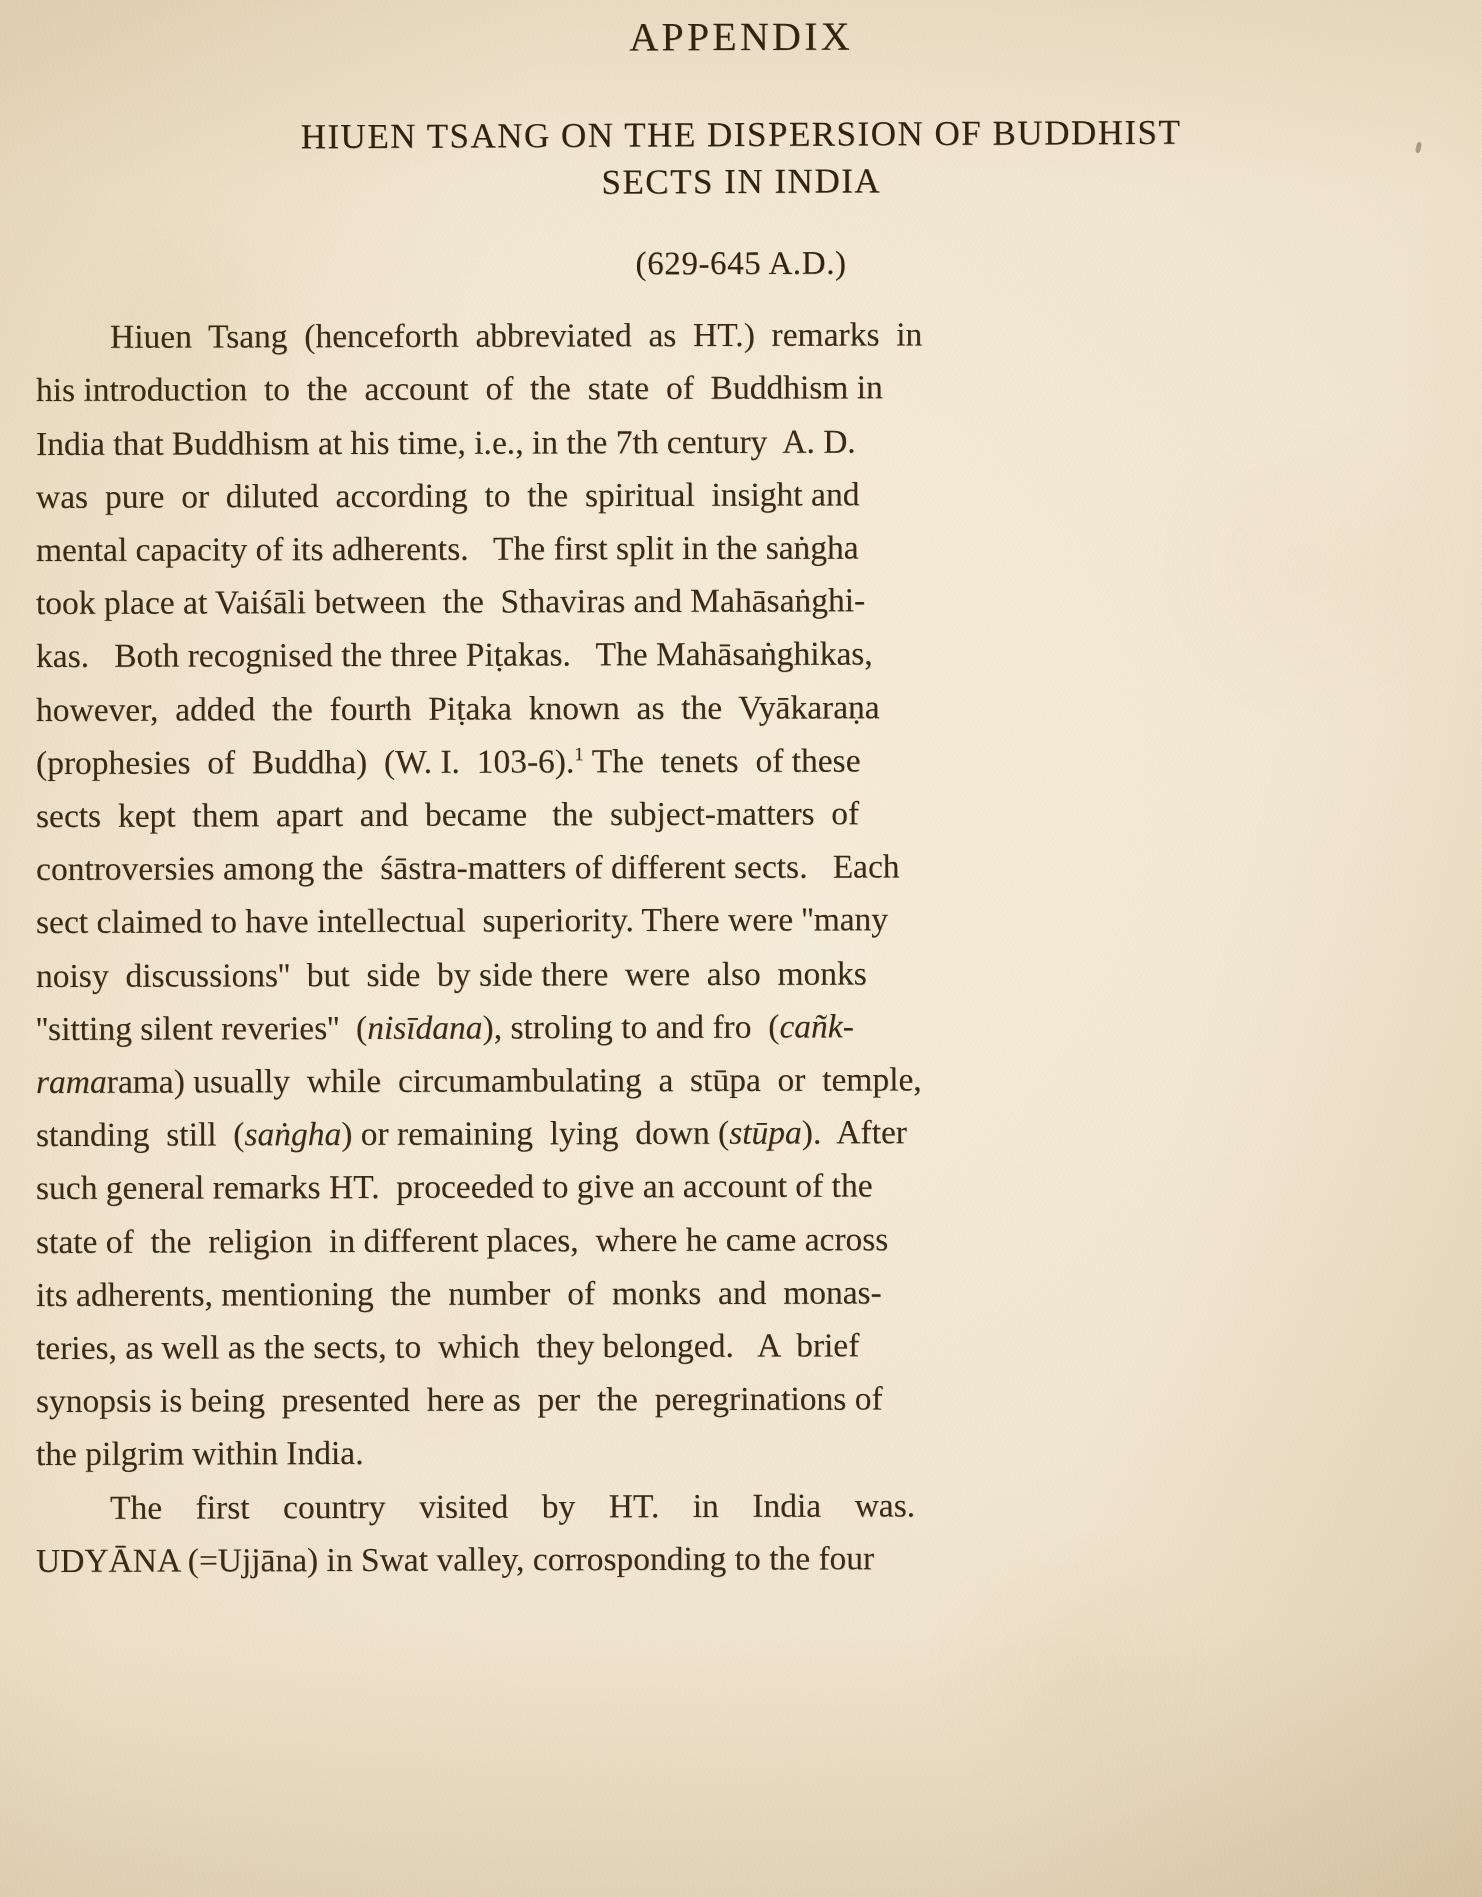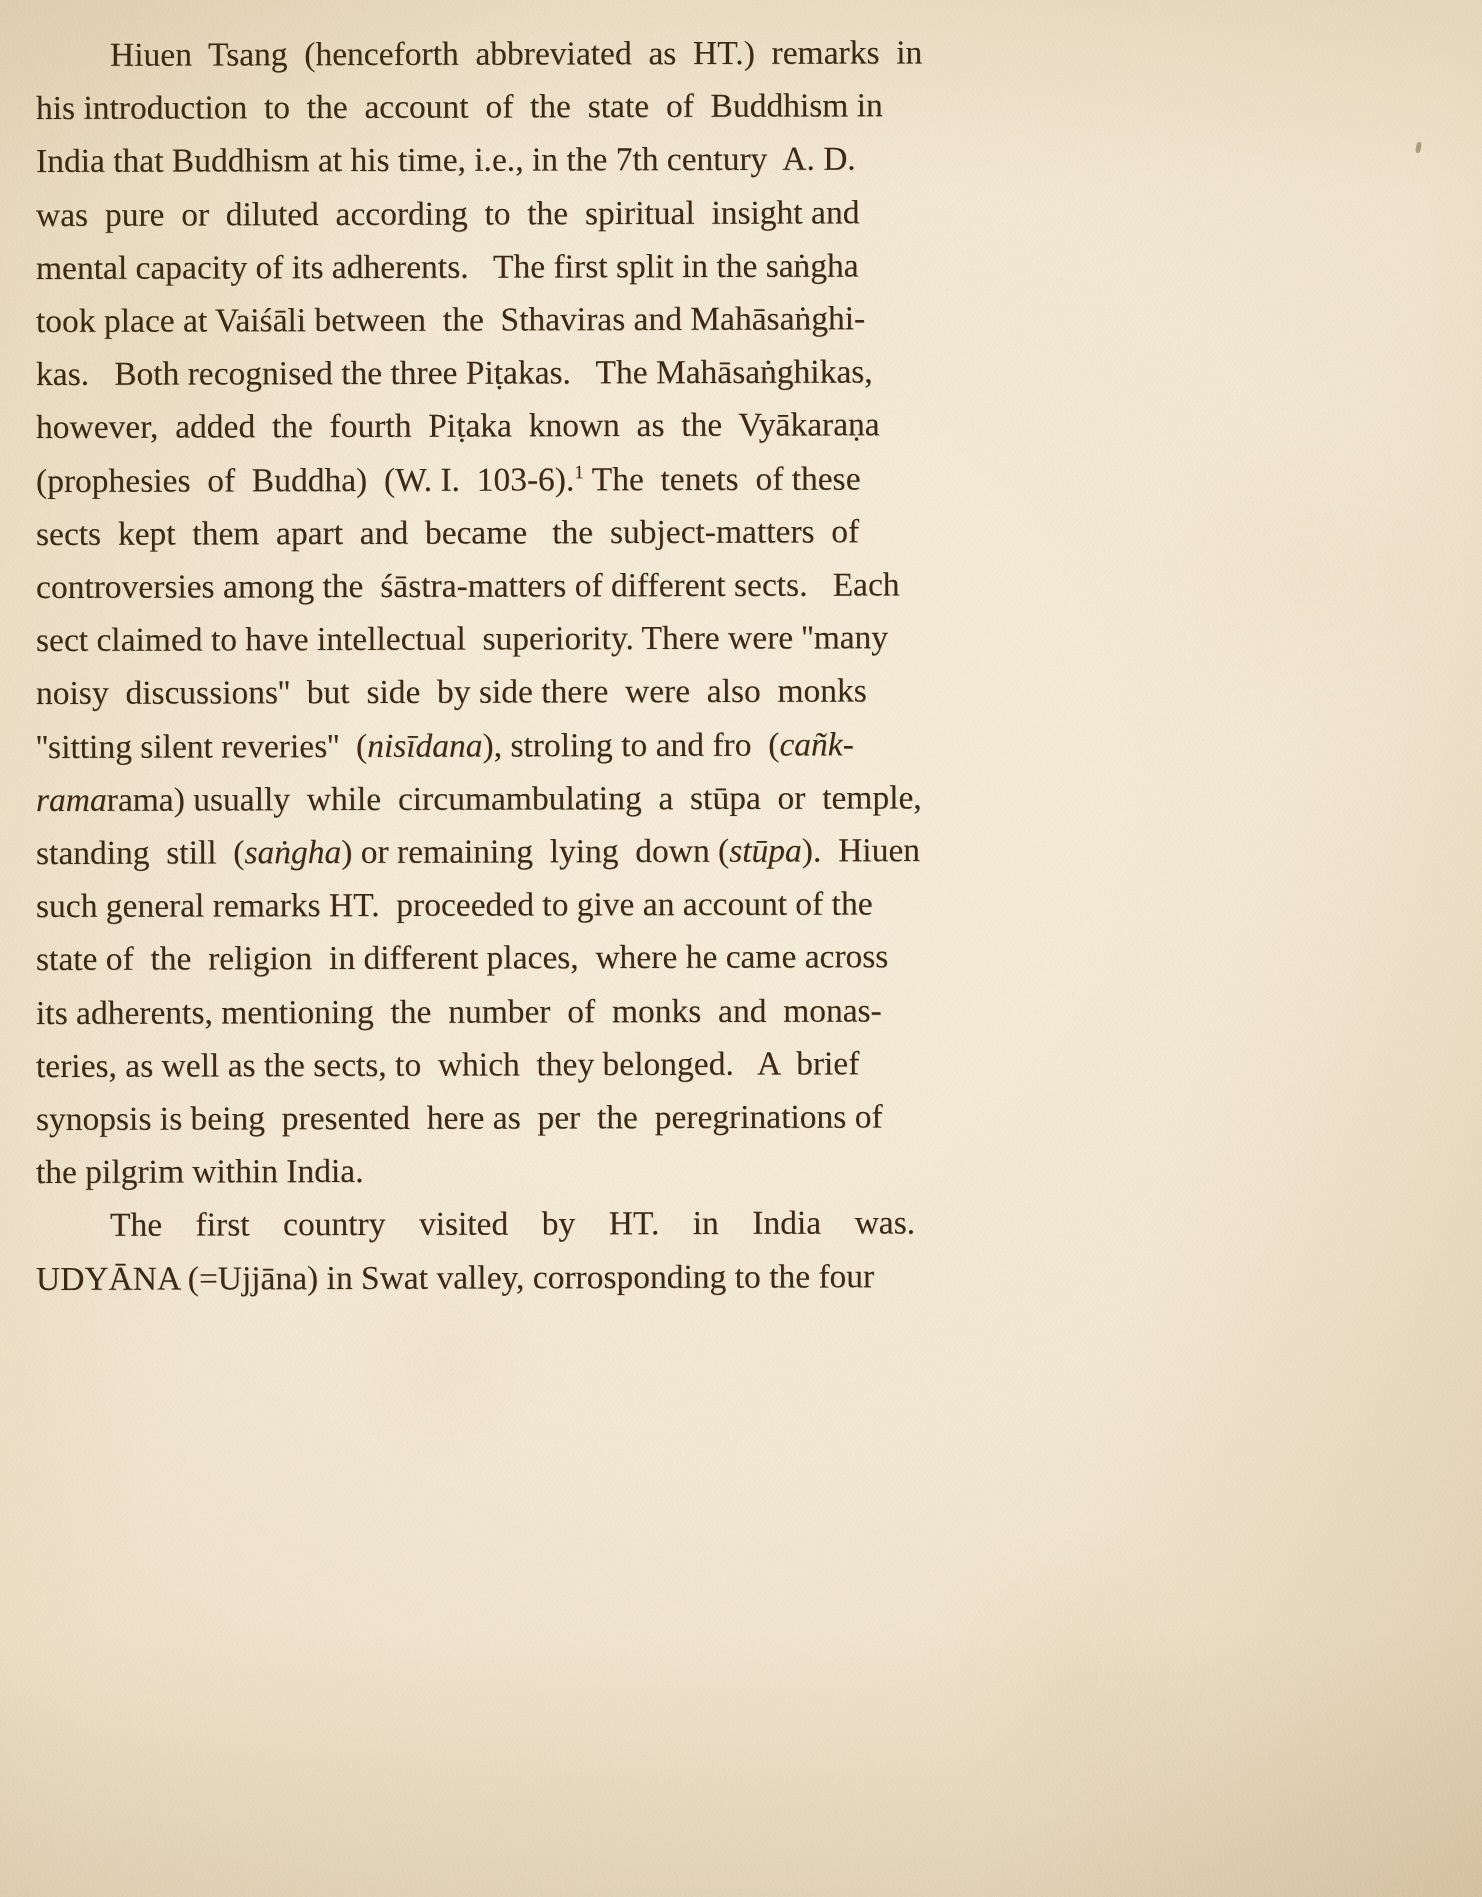--- a/index.html
+++ b/index.html
@@ -163,20 +163,30 @@
 <div id="page">
 
   <div class="paper-base"></div>
   <div class="paper-warm"></div>
   <div class="paper-blotch"></div>
   <div class="paper-grain"></div>
   <div class="speck"></div>
 
   <div class="content">
 
+    <div class="heading-block">
+      <h1 class="appendix-title">APPENDIX</h1>
+
+      <h2 class="main-title">
+        <span>HIUEN TSANG ON THE DISPERSION OF BUDDHIST</span><br>
+        <span>SECTS IN INDIA</span>
+      </h2>
+
+      <div class="date-line">(629-645 A.D.)</div>
+    </div>
 
     <div class="body-block">
 
       <span class="tline indent">Hiuen  Tsang  (henceforth  abbreviated  as  HT.)  remarks  in</span>
       <span class="tline">his introduction  to  the  account  of  the  state  of  Buddhism in</span>
       <span class="tline">India that Buddhism at his time, i.e., in the 7th century  A. D.</span>
       <span class="tline">was  pure  or  diluted  according  to  the  spiritual  insight and</span>
       <span class="tline">mental capacity of its adherents.   The first split in the saṅgha</span>
       <span class="tline">took place at Vaiśāli between  the  Sthaviras and Mahāsaṅghi-</span>
       <span class="tline">kas.   Both recognised the three Piṭakas.   The Mahāsaṅghikas,</span>
@@ -186,21 +196,21 @@
 
       <span class="tline">sects  kept  them  apart  and  became   the  subject-matters  of</span>
       <span class="tline">controversies among the  śāstra-matters of different sects.   Each</span>
       <span class="tline">sect claimed to have intellectual  superiority. There were ''many</span>
       <span class="tline">noisy  discussions''  but  side  by side there  were  also  monks</span>
 
       <span class="tline"><span>''sitting silent reveries''  (</span><em>nisīdana</em><span>), stroling to and fro  (</span><em>cañk-</em></span>
 
       <span class="tline"><em>rama</em><span>rama) usually  while  circumambulating  a  stūpa  or  temple,</span></span>
 
-      <span class="tline"><span>standing  still  (</span><em>saṅgha</em><span>) or remaining  lying  down (</span><em>stūpa</em><span>).  Hiuen</span></span>
+      <span class="tline"><span>standing  still  (</span><em>saṅgha</em><span>) or remaining  lying  down (</span><em>stūpa</em><span>).  After</span></span>
 
       <span class="tline">such general remarks HT.  proceeded to give an account of the</span>
       <span class="tline">state of  the  religion  in different places,  where he came across</span>
       <span class="tline">its adherents, mentioning  the  number  of  monks  and  monas-</span>
       <span class="tline">teries, as well as the sects, to  which  they belonged.   A  brief</span>
       <span class="tline">synopsis is being  presented  here as  per  the  peregrinations of</span>
       <span class="tline">the pilgrim within India.</span>
 
       <span class="tline indent">The    first    country    visited    by    HT.    in    India    was.</span>
       <span class="tline">UDYĀNA (=Ujjāna) in Swat valley, corrosponding to the four</span>

